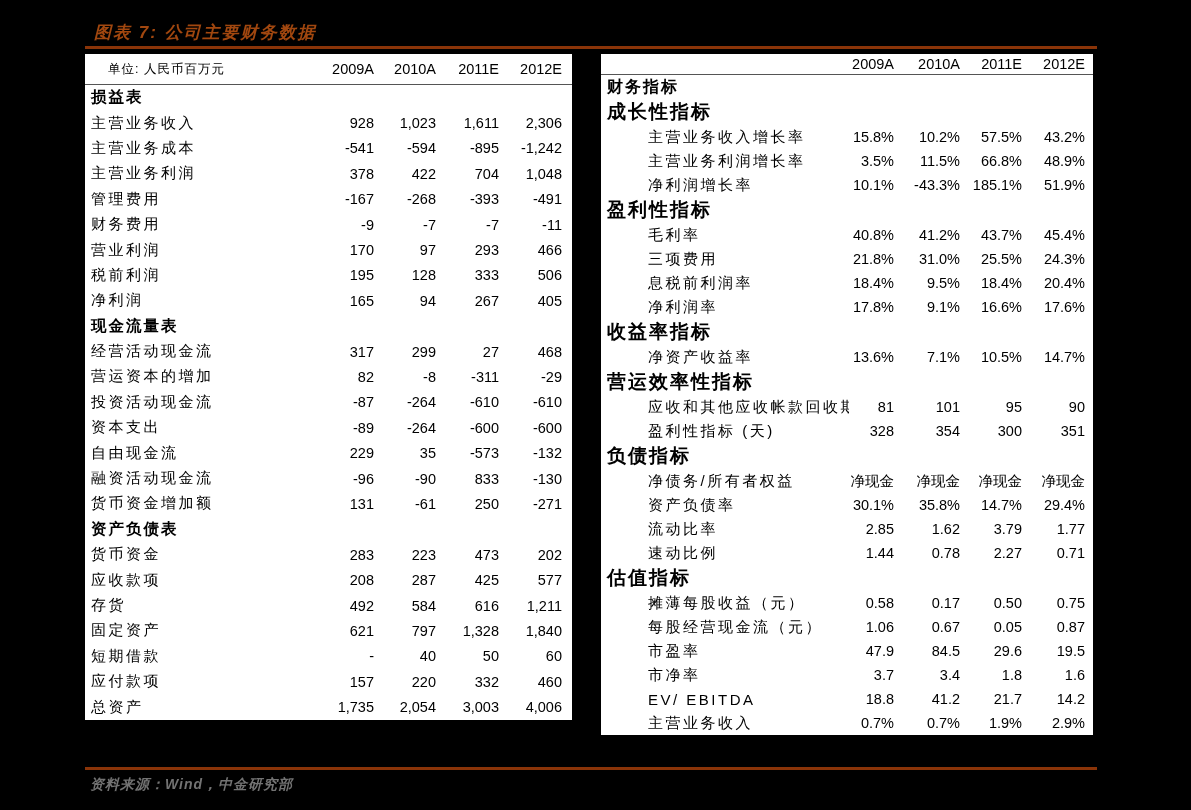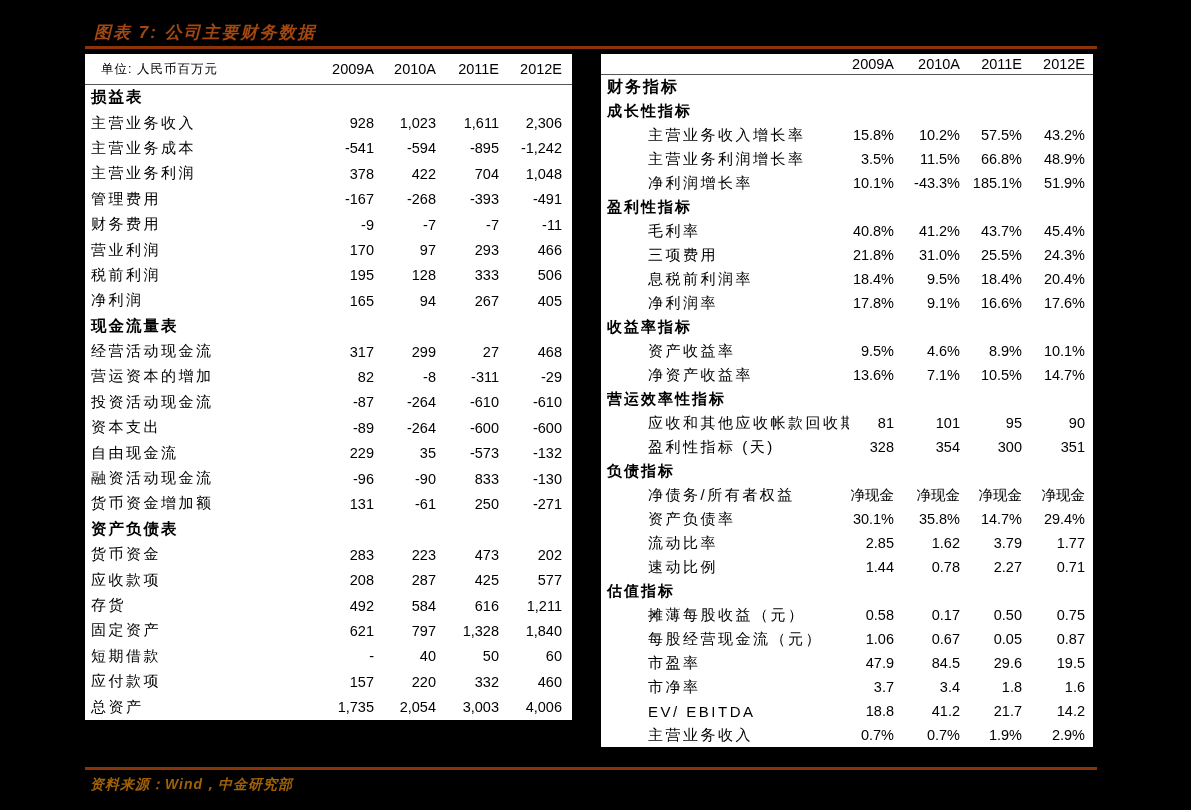--- a/index.html
+++ b/index.html
@@ -17,50 +17,50 @@
     letter-spacing:2px; white-space:nowrap;
   }
   .rule {
     position:absolute; left:85px; width:1012px; height:3px;
     background:#8a3408;
   }
   .rule-top { top:46px; }
   .rule-bottom { top:767px; }
   .source-note {
     position:absolute; left:90px; top:776px;
-    color:#a16207; font-size:14px; font-weight:bold; font-style:italic;
+    color:#737373; font-size:14px; font-weight:bold; font-style:italic;
     letter-spacing:1px; white-space:nowrap;
   }
   .panel { position:absolute; background:#ffffff; top:54px; }
   .panel-left  { left:85px;  width:487px; }
   .panel-right { left:601px; width:492px; }
 
   table { border-collapse:collapse; table-layout:fixed; width:100%; }
   td { padding:0; vertical-align:middle; }
 
   thead tr { border-bottom:1px solid #555; }
   .panel-left  thead td { height:30px; }
   .panel-right thead td { height:20px; }
   .panel-left  tbody td { height:25.4px; }
   .panel-right tbody td { height:24px; }
 
   .unit {
-    font-size:12.5px; letter-spacing:1px; padding-left:16px;
+    font-size:12.5px; letter-spacing:1px; padding-left:23px;
     white-space:nowrap; overflow:hidden;
   }
   .year { font-size:14.5px; }
 
   .label {
     font-size:15px; letter-spacing:2.5px; padding-left:6px;
     white-space:nowrap; overflow:hidden;
   }
   .indent { padding-left:47px; }
   .section .label { font-weight:bold; letter-spacing:2px; }
   .panel-left  .section .label { font-size:15.5px;margin-top:13px; }
-  .panel-right .section .label { font-size:15px; }
+  .panel-right .section .label { font-size:19px; }
   .panel-right .header-row .label { font-size:16px; }
 
   .num {
     text-align:right; font-size:14.5px; white-space:nowrap;
     font-family:"Liberation Sans", sans-serif;
   }
   .panel-left  td:last-child { padding-right:10px; }
   .panel-right td:last-child { padding-right:8px; }
 </style>
 </head>
@@ -359,27 +359,20 @@
             <td class="num">17.6%</td>
           </tr>
           <tr class="section">
             <td class="label">收益率指标</td>
             <td class="num"></td>
             <td class="num"></td>
             <td class="num"></td>
             <td class="num"></td>
           </tr>
           <tr>
-            <td class="label indent">资产收益率</td>
-            <td class="num">9.5%</td>
-            <td class="num">4.6%</td>
-            <td class="num">8.9%</td>
-            <td class="num">10.1%</td>
-          </tr>
-          <tr>
             <td class="label indent">净资产收益率</td>
             <td class="num">13.6%</td>
             <td class="num">7.1%</td>
             <td class="num">10.5%</td>
             <td class="num">14.7%</td>
           </tr>
           <tr class="section">
             <td class="label">营运效率性指标</td>
             <td class="num"></td>
             <td class="num"></td>

